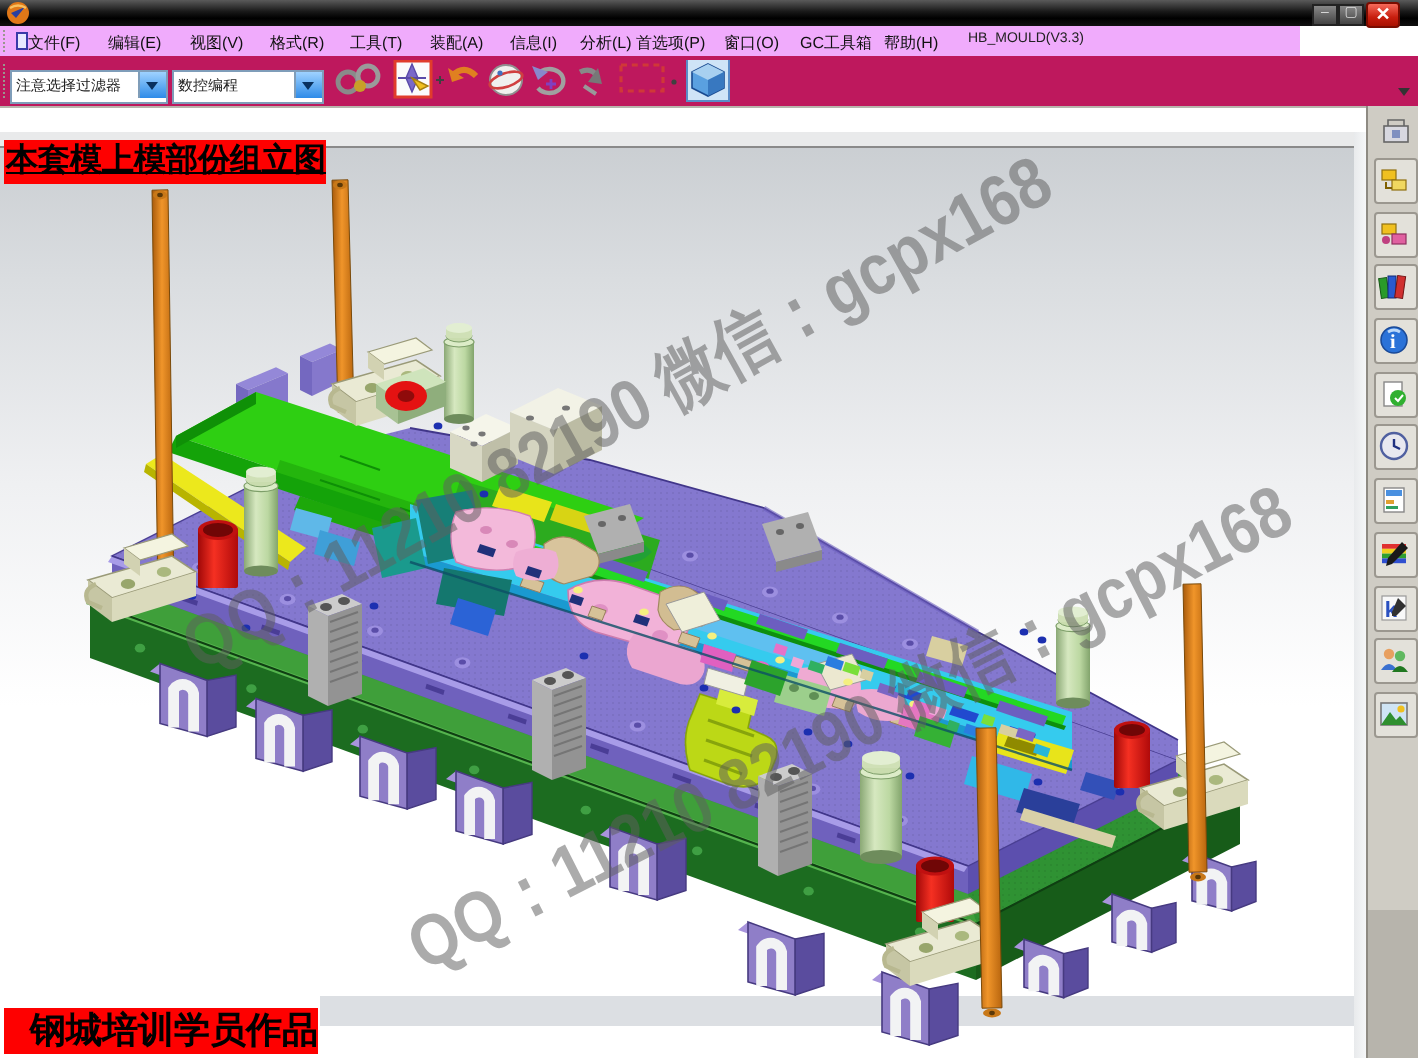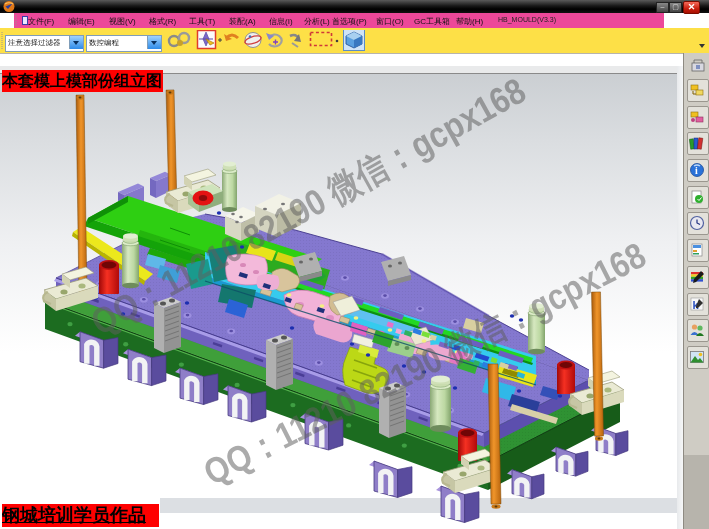--- a/index.html
+++ b/index.html
@@ -8,46 +8,46 @@
 #titlebar{position:absolute;left:0;top:0;width:709px;height:13px;
   background:linear-gradient(#5a5a5a,#181818 45%,#000 70%,#101010);color:#fff;}
 #titletext{position:absolute;left:17px;top:3px;font-size:7.5px;font-weight:bold;width:585px;overflow:hidden;
   letter-spacing:0px;white-space:nowrap;color:#e8e8e8;transform:scaleY(0.95);}
 #siemens{position:absolute;left:609px;top:2px;font-size:9px;font-weight:bold;color:#fff;letter-spacing:0.4px;margin-top:37px;}
 .capbtn{position:absolute;top:2px;width:11px;height:9px;background:linear-gradient(#888,#444);
   border:1px solid #222;font-size:7px;color:#ddd;text-align:center;line-height:8px;}
 #closebtn{position:absolute;left:683px;top:1px;width:15px;height:11px;
   background:linear-gradient(#f66a5a,#c81e0e 60%,#a81000);border:1px solid #7a0c00;border-radius:2px;
   color:#fff;font-size:9px;font-weight:bold;text-align:center;line-height:10px;}
-#menubar{position:absolute;left:14px;top:13px;width:650px;height:15px;
-  background:#ec4899;border-bottom:1px solid #9a968e;font-size:10px;color:#111;}
+#menubar{position:absolute;left:0;top:13px;width:650px;height:15px;
+  background:#f0abfc;border-bottom:1px solid #9a968e;font-size:10px;color:#111;}
 #menubar span.mi{position:absolute;top:3px;white-space:nowrap;font-size:8px;transform:scaleY(1);}
-#toolbar{position:absolute;left:0;top:28px;width:709px;height:25px;background:#fde047;
+#toolbar{position:absolute;left:0;top:28px;width:709px;height:25px;background:#be185d;
   border-bottom:1px solid #b8b4ac;}
 .combo{position:absolute;top:7px;height:15px;background:#fff;border:1px solid #7f9db9;}
 .combo .txt{position:absolute;left:2px;top:2px;font-size:7.5px;color:#222;white-space:nowrap;
   transform:scaleY(0.95);}
 .combo .btn{position:absolute;right:0;top:0;width:13px;height:13px;
   background:linear-gradient(#9fd2ff,#2e8be8);border-left:1px solid #7f9db9;}
 .combo .btn:after{content:"";position:absolute;left:3px;top:5px;border:3px solid transparent;
   border-top:4px solid #09305e;}
 #cuebar{position:absolute;left:0;top:53px;width:684px;height:13px;background:#d6d2ca;
   border-bottom:1px solid #aba79f;}
 #cuetext{position:absolute;left:4px;top:2px;font-size:8.5px;color:#7c1010;white-space:nowrap;transform:scaleY(0.9);}
 #viewport{position:absolute;left:0;top:66px;width:683px;height:463px;
   background:linear-gradient(#c9cdd1,#dadde0 16%,#eff0f2 38%,#ffffff 62%,#ffffff);}
 #sidebar{position:absolute;left:683px;top:53px;width:26px;height:476px;background:#cfccc4;
   border-left:1px solid #8e8a82;}
 #sidebar .sbtn{position:absolute;left:3px;width:20px;height:21px;background:#e3e1da;
   border:1px solid #9b978f;border-radius:2px;}
 #sidebtm{position:absolute;left:684px;top:455px;width:25px;height:74px;background:#b7b4ac;}
 .banner{position:absolute;background:#fe0000;color:#000;font-weight:bold;
   font-family:"Liberation Sans",sans-serif;white-space:nowrap;overflow:hidden;}
-#banner1{left:2px;top:70px;width:161px;height:22px;font-size:16px;line-height:22px;text-align:left;letter-spacing:0px;}
-#banner2{left:2px;top:504px;width:157px;height:23px;font-size:18px;line-height:23px;text-align:left;text-decoration:underline;}
+#banner1{left:2px;top:70px;width:161px;height:22px;font-size:16px;line-height:22px;text-align:right;letter-spacing:0px;text-decoration:underline;}
+#banner2{left:2px;top:504px;width:157px;height:23px;font-size:18px;line-height:23px;text-align:right;}
 .ticon{position:absolute;}
 </style>
 </head>
 <body>
 <div id="stage">
   <div id="titlebar">
     <svg width="14" height="13" style="position:absolute;left:2px;top:0px">
       <circle cx="7" cy="6.5" r="5.5" fill="#e07818"></circle>
       <path d="M3.5 6.5 L6 9 L10.5 3.5 L7 5 Z" fill="#2a3f9f"></path>
       <path d="M3 4 Q7 1.5 11 4" stroke="#f8c060" stroke-width="1.2" fill="none"></path>

